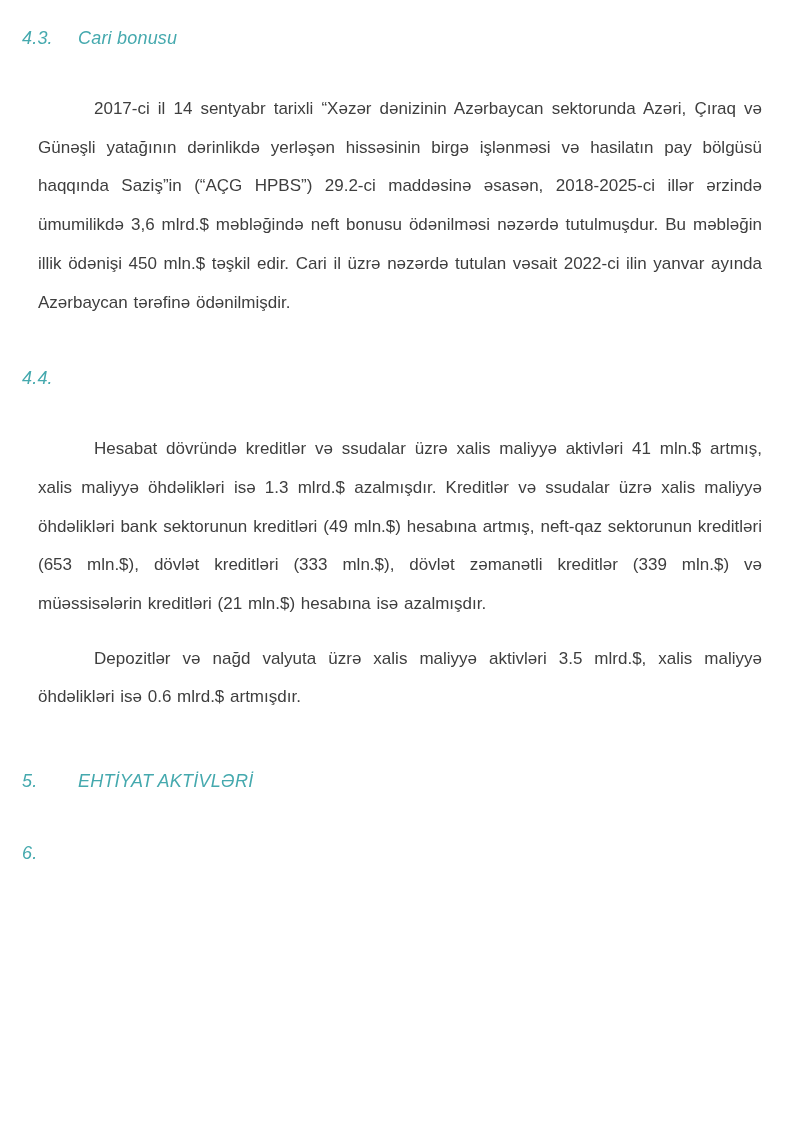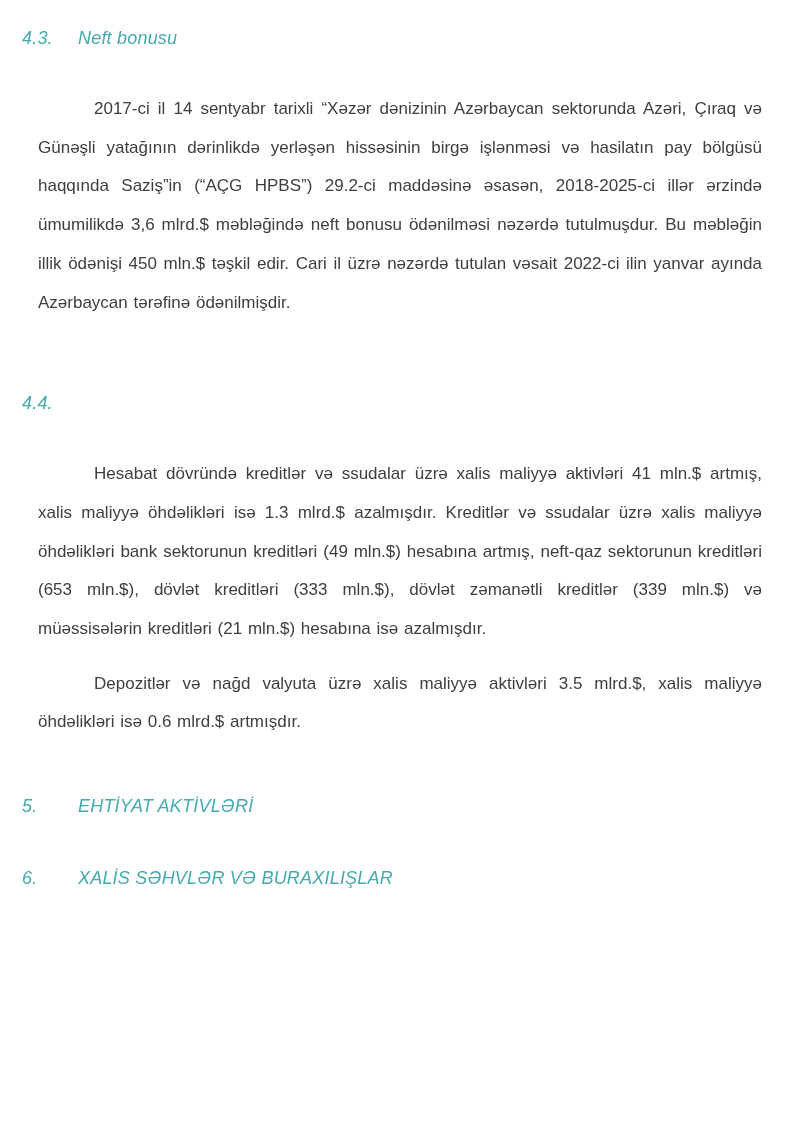--- a/index.html
+++ b/index.html
@@ -34,38 +34,38 @@
   }
   .body-para {
     margin: 16px;
     font-size: 17px;
     line-height: 38.7px;
     color: #3e3e3e;
     text-align: justify;
     text-indent: 56px;
     word-spacing: 1px;
   }
-  .section--s2 .section-heading { margin-top: 69px; }
+  .section--s2 .section-heading { margin-top: 44px; }
   .section--s3 .section-heading { margin-top: 52px; }
   .section--s4 .section-heading { margin-top: 48px; }
   .footnote-ref {
     font-size: 11px;
     line-height: 0;
     vertical-align: super;
   }
 </style>
 </head>
 <body>
 
 <div class="page">
 
   <div class="section section--s1">
     <div class="section-heading">
       <span class="num">4.3.</span>
-      <span class="title">Neft bonusu</span>
+      <span class="title">Cari bonusu</span>
     </div>
     <p class="body-para">2017-ci il 14 sentyabr tarixli “Xəzər dənizinin Azərbaycan sektorunda Azəri, Çıraq və Günəşli yatağının dərinlikdə yerləşən hissəsinin birgə işlənməsi və hasilatın pay bölgüsü haqqında Saziş”in (“AÇG HPBS”) 29.2-ci maddəsinə əsasən, 2018-2025-ci illər ərzində ümumilikdə 3,6 mlrd.$ məbləğində neft bonusu ödənilməsi nəzərdə tutulmuşdur. Bu məbləğin illik ödənişi 450 mln.$ təşkil edir. Cari il üzrə nəzərdə tutulan vəsait 2022-ci ilin yanvar ayında Azərbaycan tərəfinə ödənilmişdir.</p>
   </div>
 
   <div class="section section--s2">
     <div class="section-heading">
       <span class="num">4.4.</span>
     </div>
     <p class="body-para">Hesabat dövründə kreditlər və ssudalar üzrə xalis maliyyə aktivləri 41 mln.$ artmış, xalis maliyyə öhdəlikləri isə 1.3 mlrd.$ azalmışdır. Kreditlər və ssudalar üzrə xalis maliyyə öhdəlikləri bank sektorunun kreditləri (49 mln.$) hesabına artmış, neft-qaz sektorunun kreditləri (653 mln.$), dövlət kreditləri (333 mln.$), dövlət zəmanətli kreditlər (339 mln.$) və müəssisələrin kreditləri (21 mln.$) hesabına isə azalmışdır.</p>
     <p class="body-para">Depozitlər və nağd valyuta üzrə xalis maliyyə aktivləri 3.5 mlrd.$, xalis maliyyə öhdəlikləri isə 0.6 mlrd.$ artmışdır.</p>
@@ -74,17 +74,16 @@
   <div class="section section--s3">
     <div class="section-heading">
       <span class="num">5.</span>
       <span class="title">EHTİYAT AKTİVLƏRİ</span>
     </div>
   </div>
 
   <div class="section section--s4">
     <div class="section-heading">
       <span class="num">6.</span>
-      <span class="title">XALİS SƏHVLƏR VƏ BURAXILIŞLAR</span>
     </div>
   </div>
 
 </div>
 
 </body></html>

